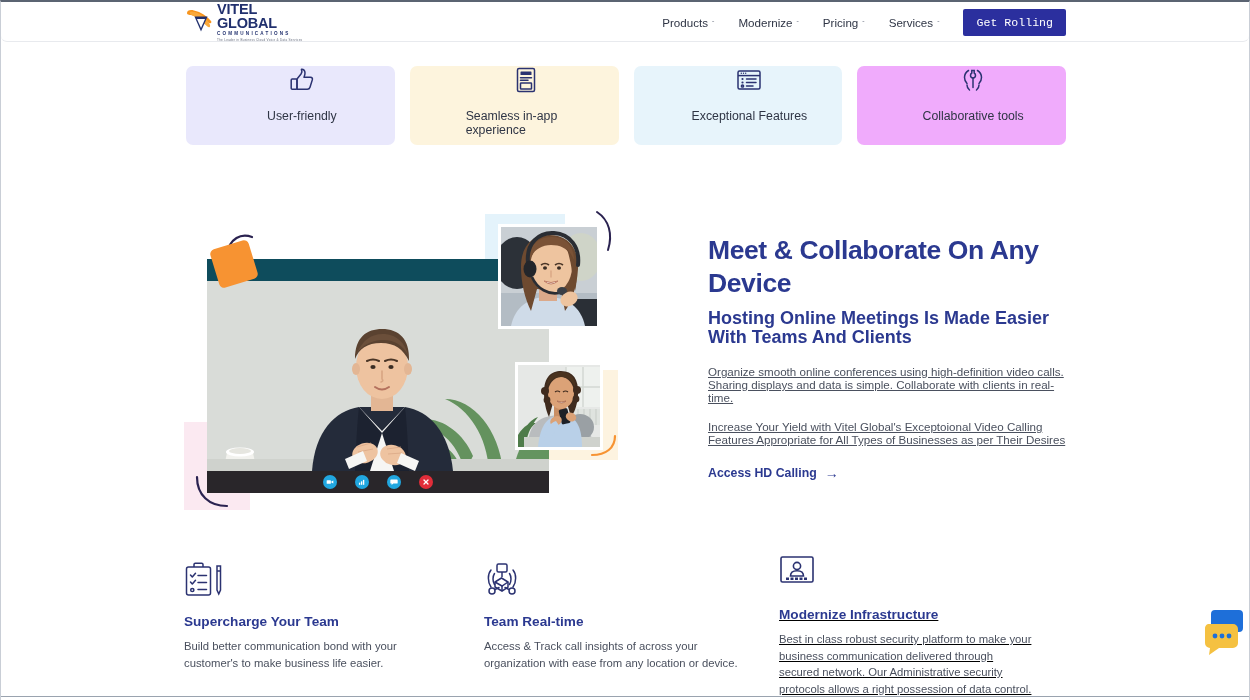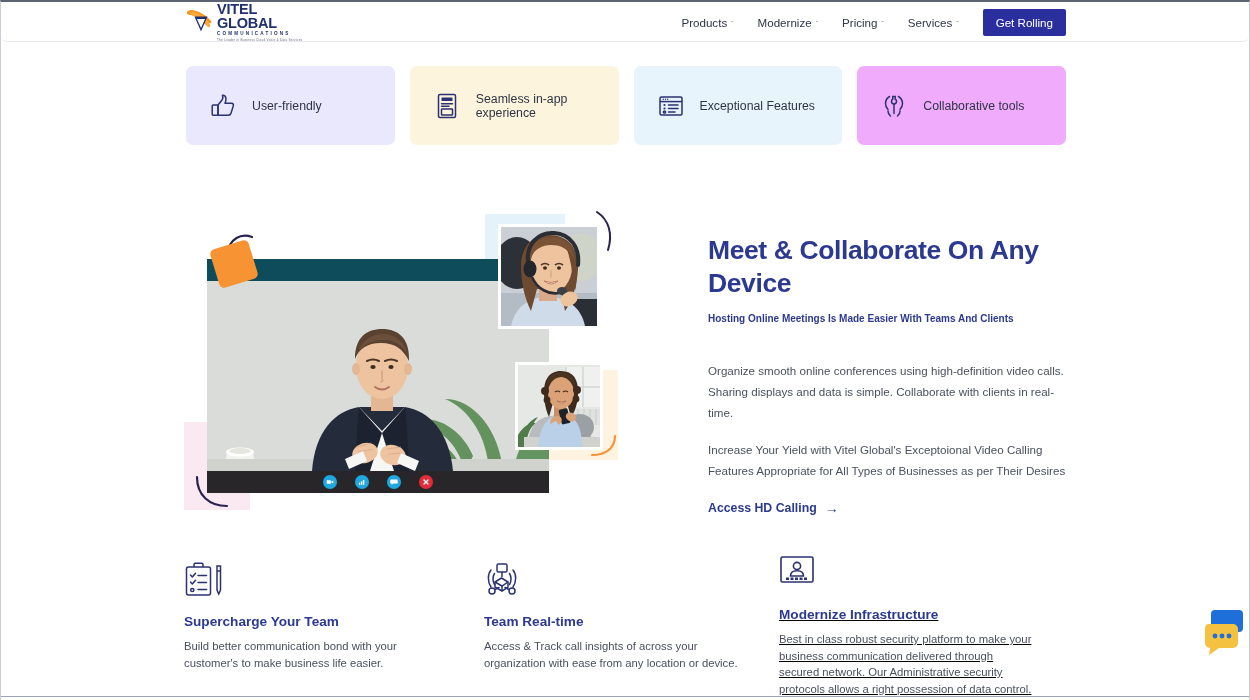--- a/index.html
+++ b/index.html
@@ -59,34 +59,34 @@
   .caret { font-size: 7px; color: #7b818f; line-height: 1; position: relative; top: 1px; }
   .cta {
     margin-left: 12px;
     background: #2b2f9e;
     color: #ffffff;
     font-size: 11.6px;
     padding: 7px 13px;
     border: none; border-radius: 2px;
     cursor: pointer;
     white-space: nowrap;
-    font-family: Liberation Sans, sans-serif;
+    font-family: Liberation Mono, monospace;
   }
 
   
   .pill-row {
     position: absolute; top: 64px; left: 185px;
     width: 880px; height: 79px;
     display: flex; gap: 15px;
   }
   .pill {
     width: 209px; height: 79px;
     border-radius: 7px;
     display: flex; align-items: center;
-    padding-left: 23px; gap: 15px;
+    padding-left: 23px; gap: 15px; flex-direction: column;
   }
   .pill-icon { width: 28px; height: 28px; flex: 0 0 28px; }
   .pill-label {
     font-size: 12.3px; color: #2f3545; line-height: 14px;
     max-width: 120px;
   }
 
   
   .hero-visual {
     position: absolute; left: 183px; top: 205px;
@@ -169,26 +169,27 @@
   
   .hero-text {
     position: absolute; left: 707px; top: 232px; width: 360px;
   }
   .h1 {
     font-size: 26.5px; font-weight: bold; color: #2b3990;
     line-height: 33px; letter-spacing: -0.4px;
     margin-bottom: 9px;
   }
   .h2 {
-    font-size: 10px; font-weight: bold; color: #2b3990;
-    line-height: 19px; margin-bottom: 32px;
+    font-size: 18px; font-weight: bold; color: #2b3990;
+    line-height: 19px; margin-bottom: 18px;
   }
   .p {
-    font-size: 11.6px; color: #4a505e; line-height: 21px;
+    font-size: 11.6px; color: #4a505e; line-height: 13px;
     margin-bottom: 16px;
+    text-decoration: underline;
   }
   .link {
     display: inline-flex; align-items: center; gap: 8px;
     font-size: 12.3px; font-weight: bold; color: #2b3990;
     cursor: pointer; margin-top: 4px;
   }
   .link .arw { font-size: 14px; line-height: 1; }
 
   
   .feat-row {

